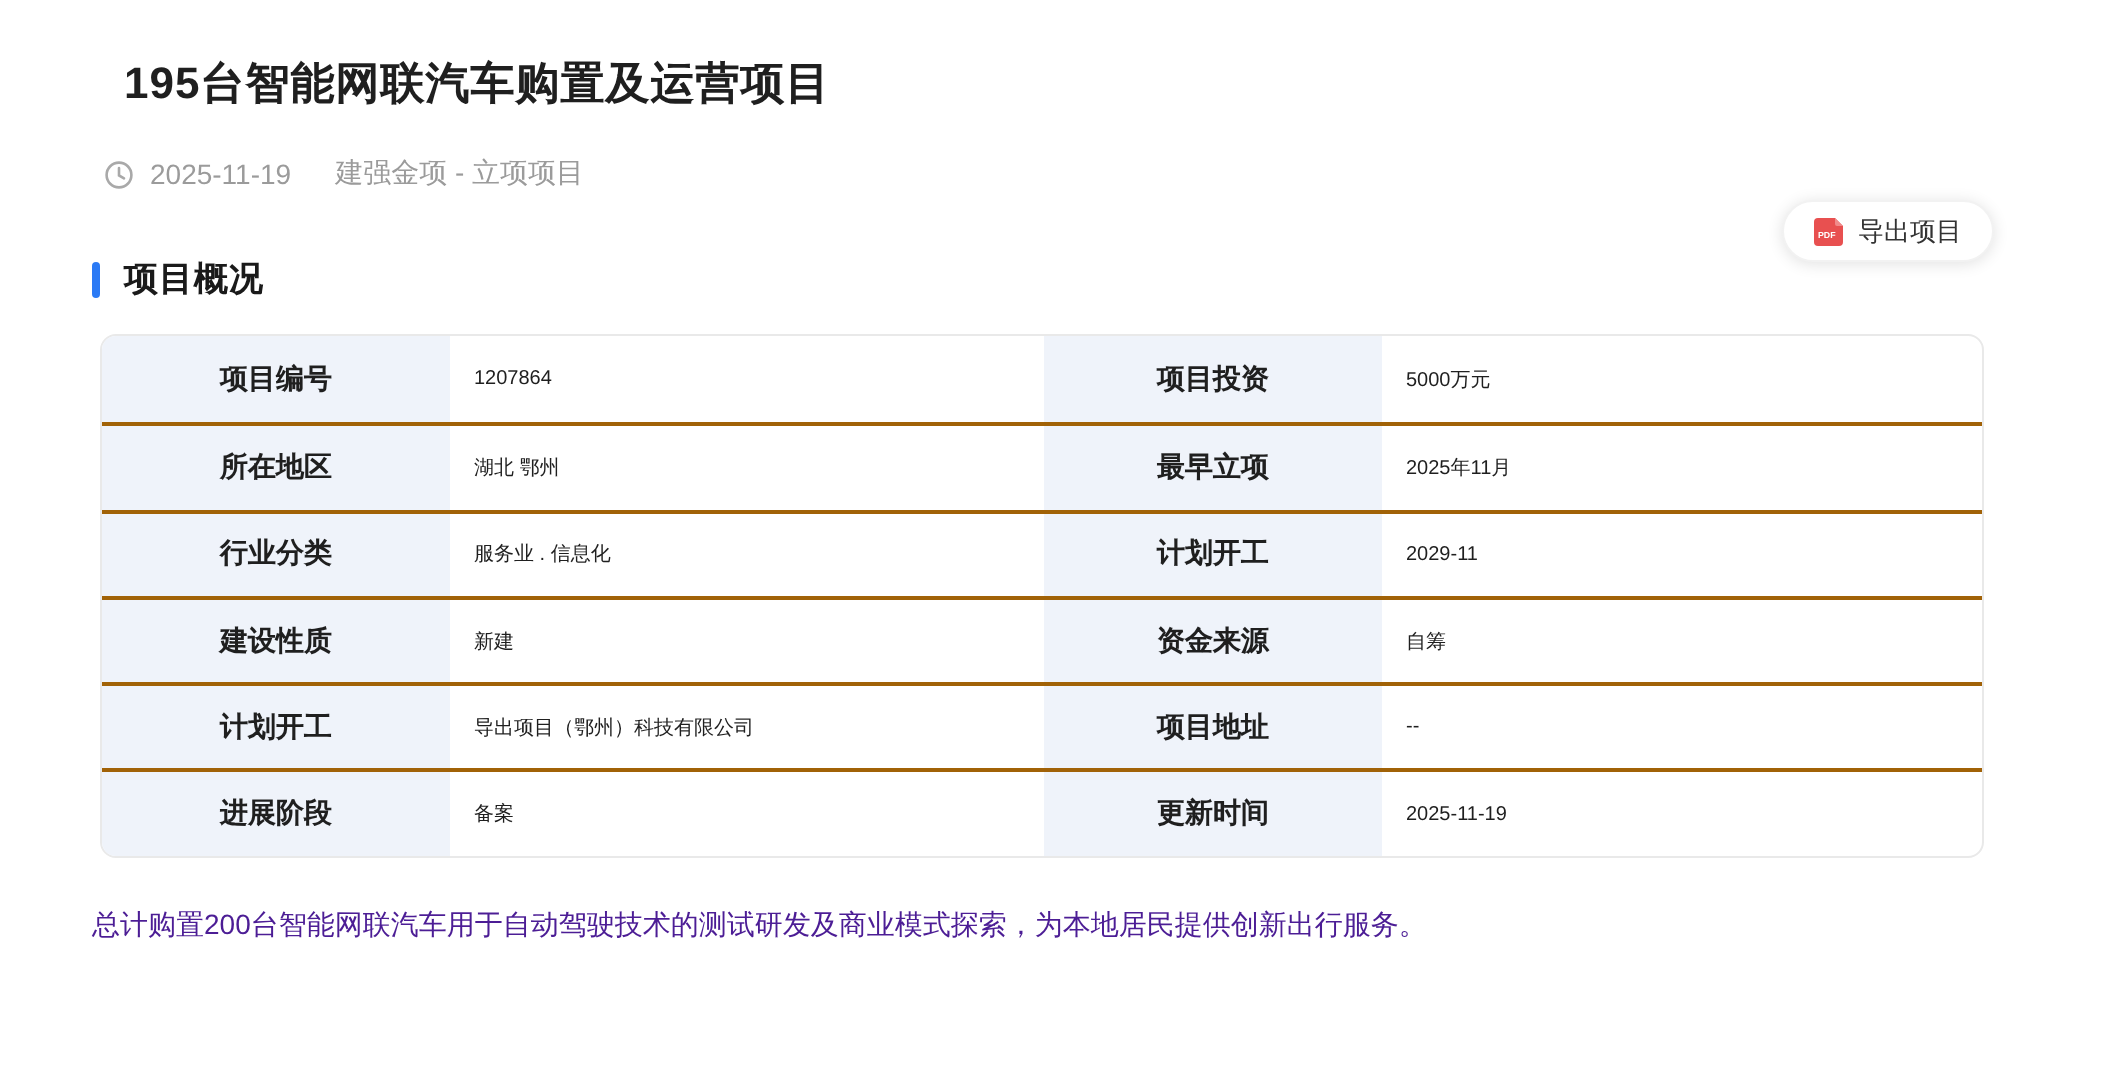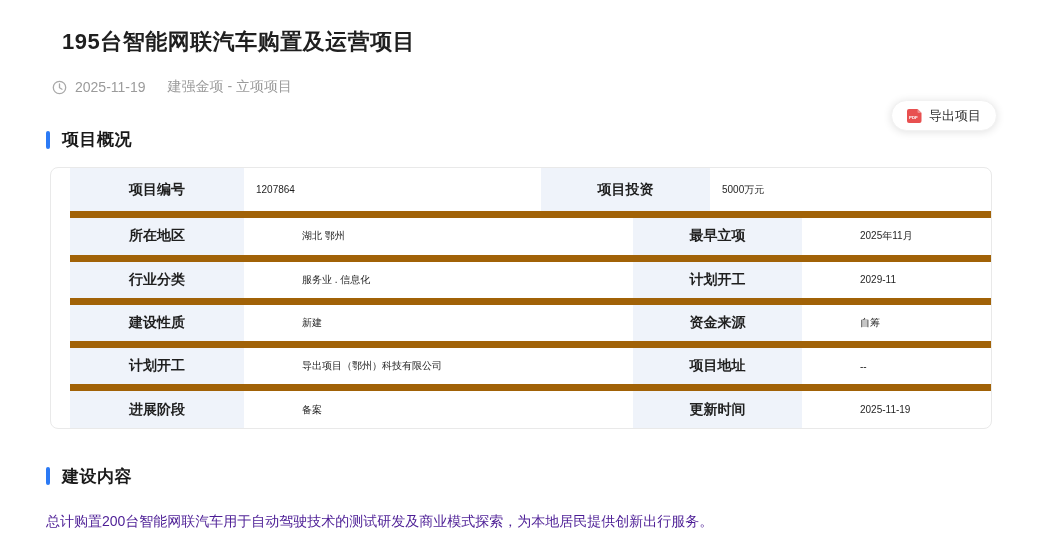--- a/index.html
+++ b/index.html
@@ -18,23 +18,23 @@
                 border-radius:16px; box-shadow:0 1px 8px rgba(0,0,0,0.12); cursor:pointer;
                 font-size:13px; color:#333; }
 
   .section-head { display:flex; align-items:center; margin-left:46px;text-align:center; }
   .section-head .bar { width:4px; height:18px; border-radius:2px; background:#2b7af5; margin-right:12px; }
   .section-head .txt { font-size:17px; font-weight:700; color:#1a1a1a; letter-spacing:0.5px; }
   #sec-overview { margin-top:32px; }
   #sec-content  { margin-top:36px; }
 
   .info-table { margin:16px 0 0 50px; width:942px; border:1px solid #e9e9e9; border-radius:8px;
-                overflow:hidden; background:#fff;padding-left:19px; }
+                overflow:hidden; background:#fff; }
   .info-row { display:grid; grid-template-columns:174px 297px 169px 301px; height:43.3px; }
-  .info-row + .info-row { border-top:7px solid #a16207;gap:46px; }
+  .info-row + .info-row { border-top:2px solid #a16207; }
   .cell-label { background:#eff3fa; display:flex; align-items:center; justify-content:center;
                 font-size:14px; font-weight:700; color:#1f1f1f; }
   .cell-value { display:flex; align-items:center; padding-left:12px; font-size:10px; color:#1f1f1f; }
 
   .content-body { margin:23px 46px 0 46px; font-size:14px; color:#4c1d95; line-height:1.5; }
 </style>
 </head>
 <body>
 
 <div class="page">
@@ -100,20 +100,16 @@
       <div class="cell-value">--</div>
     </div>
     <div class="info-row">
       <div class="cell-label">进展阶段</div>
       <div class="cell-value">备案</div>
       <div class="cell-label">更新时间</div>
       <div class="cell-value">2025-11-19</div>
     </div>
   </div>
 
-  <div class="section-head" id="sec-content">
-    <span class="bar"></span>
-    <span class="txt">建设内容</span>
-  </div>
 
   <p class="content-body">总计购置200台智能网联汽车用于自动驾驶技术的测试研发及商业模式探索，为本地居民提供创新出行服务。</p>
 
 </div>
 
 </body></html>

